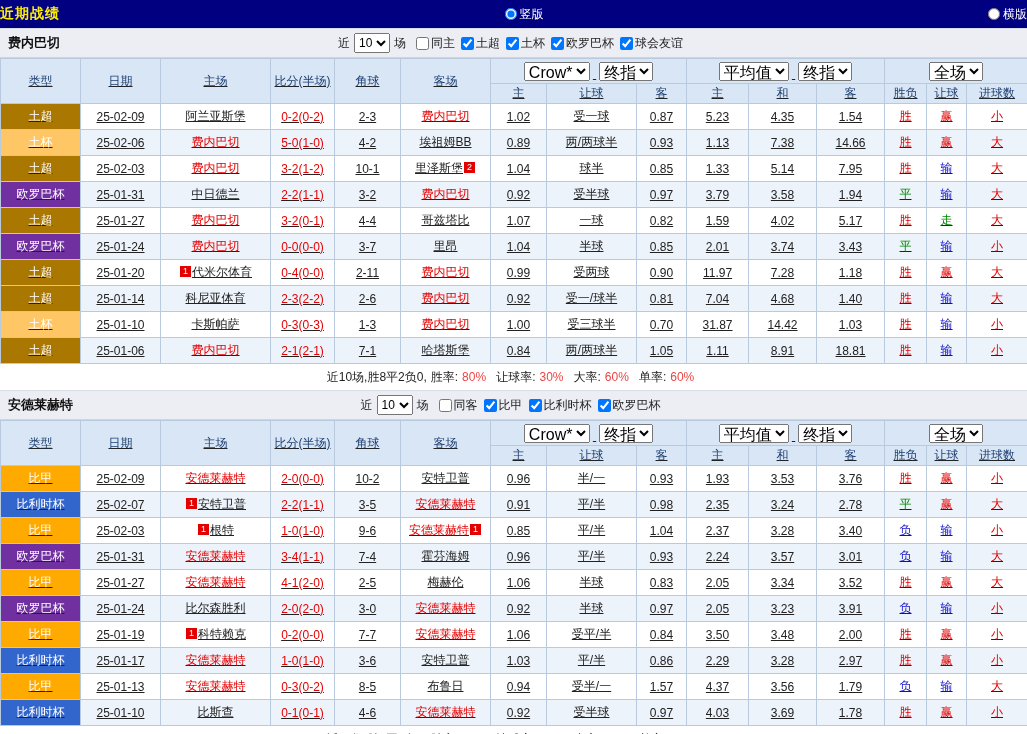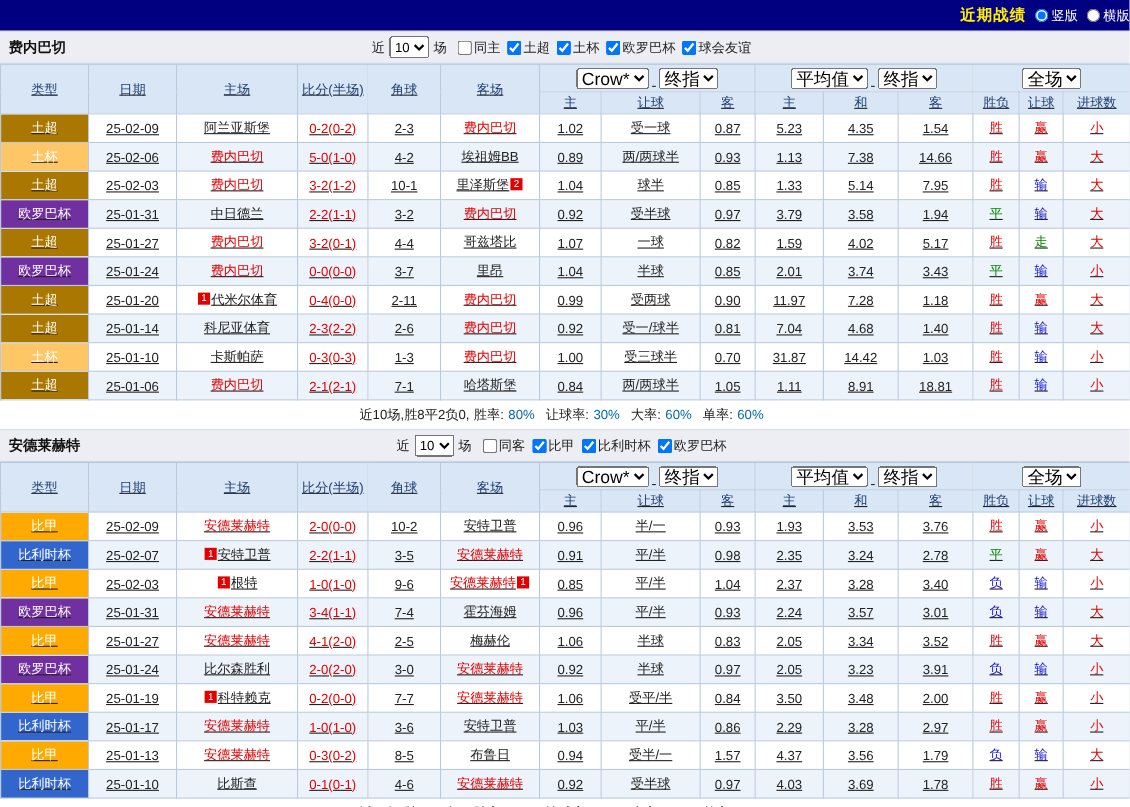--- a/index.html
+++ b/index.html
@@ -1,17 +1,17 @@
 <!DOCTYPE html>
 <html><head>
 <meta charset="utf-8">
 <style>
   html,body{margin:0;padding:0;}
   body{width:1027px;font-family:"Liberation Sans","DejaVu Sans",sans-serif;font-size:12px;color:#222;background:#fff;}
-  .topbar{height:28px;background:#010080;display:flex;align-items:center;justify-content:flex-end;gap:8px;}
+  .topbar{height:28px;background:#010080;display:flex;align-items:center;justify-content:space-between;gap:30px;}
   .tb-title{color:#ffee00;font-weight:bold;font-size:14px;letter-spacing:1px;}
   .tb-radio{color:#fff;display:flex;align-items:center;gap:3px;cursor:pointer;}
   .tb-radio input{margin:0;width:12px;height:12px;}
   .band{height:28px;background:#ededf4;position:relative;display:flex;align-items:center;justify-content:center;border-bottom:1px solid #c9d6e6;border-top:1px solid #d8dde8;}
   .band .team{position:absolute;left:8px;font-weight:bold;font-size:13px;color:#111;}
   .filter{display:flex;align-items:center;gap:4px;}
   .filter select{height:20px;font-size:12px;}
   .cbs{display:flex;align-items:center;margin-left:6px;}
   .cbs label{display:flex;align-items:center;margin-right:6px;cursor:pointer;}
   .cbs input{margin:0 2px 0 0;width:13px;height:13px;}
@@ -21,21 +21,21 @@
   thead tr.h1 th{height:24px;}
   thead tr.h2 th{height:19px;}
   thead select{font-size:16px;height:19px;margin:0 3px;}
   tbody tr:nth-child(even){background:#edf3fa;}
   td.type{color:#fff;}
   .score{color:#e30000;}
   .focal{color:#e30000;}
   .badge{display:inline-block;background:#e30000;color:#fff;font-size:9px;line-height:11px;width:11px;height:11px;vertical-align:2px;margin:0 1px;text-align:center;}
   .summary{height:26px;display:flex;align-items:center;justify-content:center;}
   .summary span{margin:0 2px;}
-  .summary .v{color:#0369a1;margin-right:8px;}
+  .summary .v{color:#ef4444;margin-right:8px;}
 </style>
 </head>
 <body>
 
 <div class="topbar">
   <span class="tb-title">近期战绩</span>
   <label class="tb-radio">
     <input type="radio" name="layout-mode" checked="" style="">
     <span>竖版</span>
   </label>

